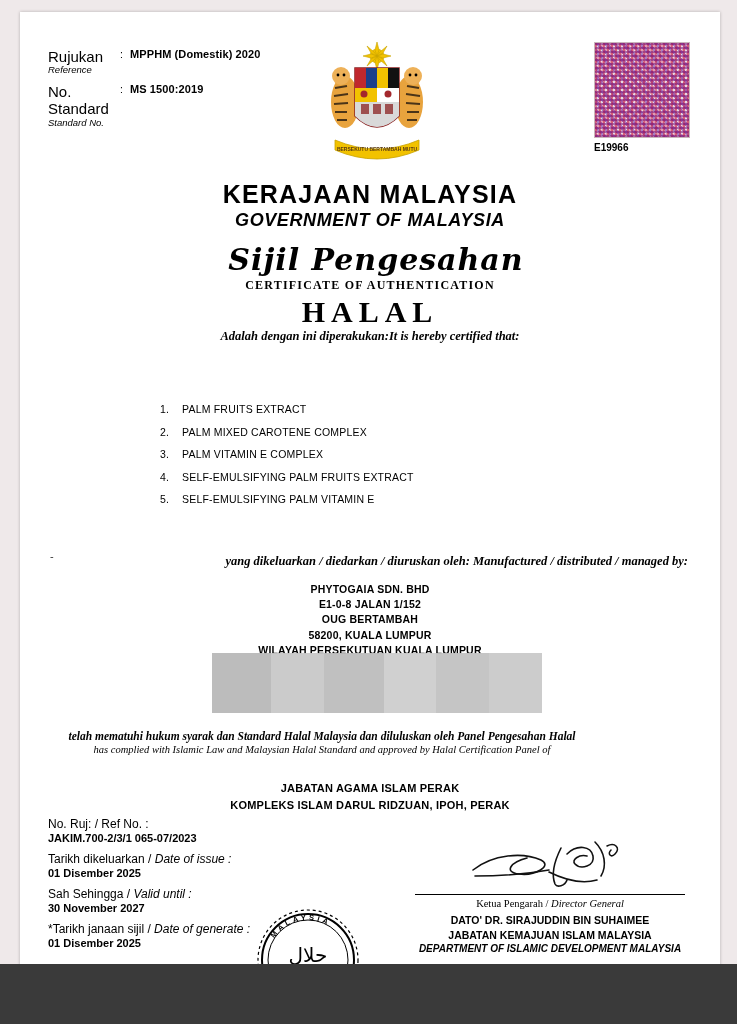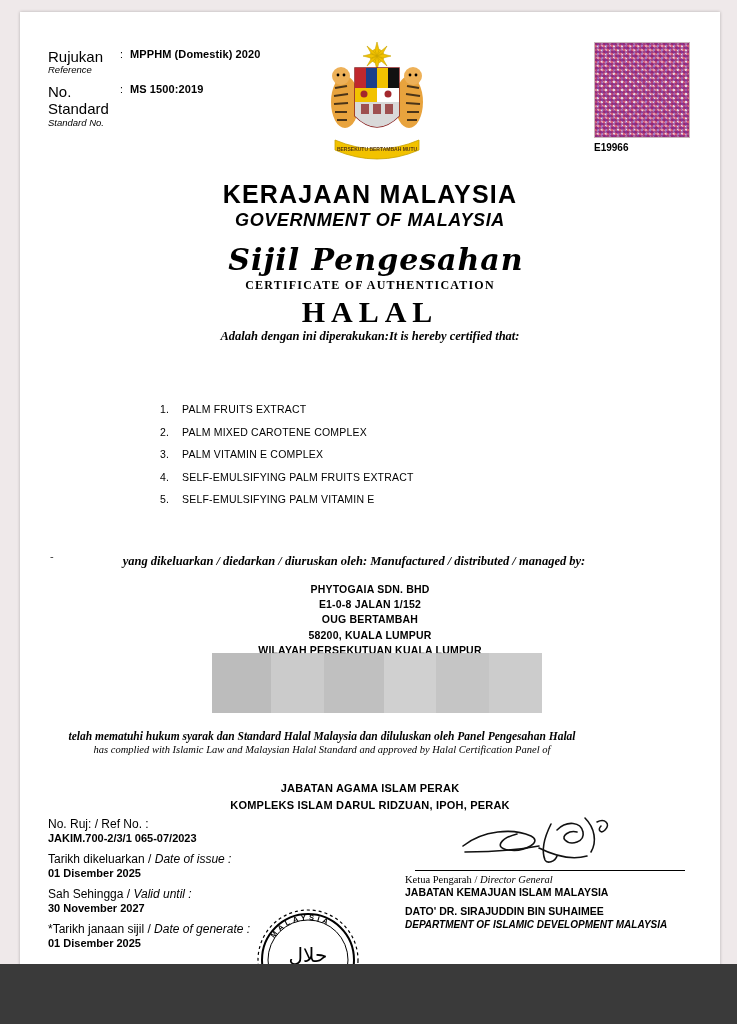--- a/index.html
+++ b/index.html
@@ -145,21 +145,21 @@
     letter-spacing: .2px;
   }
   .product-num { width: 22px; }
 
   
   .issued-line {
     position: absolute;
     left: 0;
     top: 542px;
     width: 668px;
-    text-align: center;
+    text-align: right;
     font-family: "Liberation Serif", serif;
     font-size: 12.5px;
     font-style: italic;
     font-weight: bold;
   }
   .dash-mark {
     position: absolute;
     left: 30px;
     top: 538px;
     font-size: 11px;
@@ -229,22 +229,23 @@
   }
   .fl-group { margin-bottom: 8px; }
   .fl-label { font-size: 12px; }
   .fl-label i { font-style: italic; }
   .fl-value { font-weight: bold; font-size: 11px; margin-top: 1px; }
 
   
   .sign-area {
     position: absolute;
     left: 385px;
-    top: 800px;
+    top: 824px;
     width: 290px;
+    text-align: center;
   }
   .sign-svg { height: 58px; }
   .sign-rule {
     border-top: 1px solid #000;
     width: 270px;
     margin: 0 auto;
   }
   .sign-role {
     font-family: "Liberation Serif", serif;
     font-size: 10.5px;
@@ -475,22 +476,22 @@
           <path d="M192 10 C200 6, 206 12, 200 18 C196 22, 192 18, 196 14"></path>
           <path d="M134 36 C150 44, 168 48, 182 44"></path>
         </g>
       </svg>
     </div>
     <div class="sign-rule"></div>
     <div class="sign-role">
       <span>Ketua Pengarah /</span>
       <i>Director General</i>
     </div>
+    <div class="sign-name">DATO' DR. SIRAJUDDIN BIN SUHAIMEE</div>
     <div class="sign-name" style="margin-top:0">JABATAN KEMAJUAN ISLAM MALAYSIA</div>
-    <div class="sign-name">DATO' DR. SIRAJUDDIN BIN SUHAIMEE</div>
     <div class="sign-dept-en">DEPARTMENT OF ISLAMIC DEVELOPMENT MALAYSIA</div>
   </div>
 
   <div class="halal-logo">
     <svg viewBox="0 0 112 112" width="112" height="112">
       <defs>
         <path id="ringpath" d="M56 56 m -40 0 a 40 40 0 1 1 80 0"></path>
       </defs>
       <circle cx="56" cy="56" r="46" fill="#fff" stroke="#000" stroke-width="2"></circle>
       <circle cx="56" cy="56" r="40" fill="#fff" stroke="#000" stroke-width="1"></circle>

